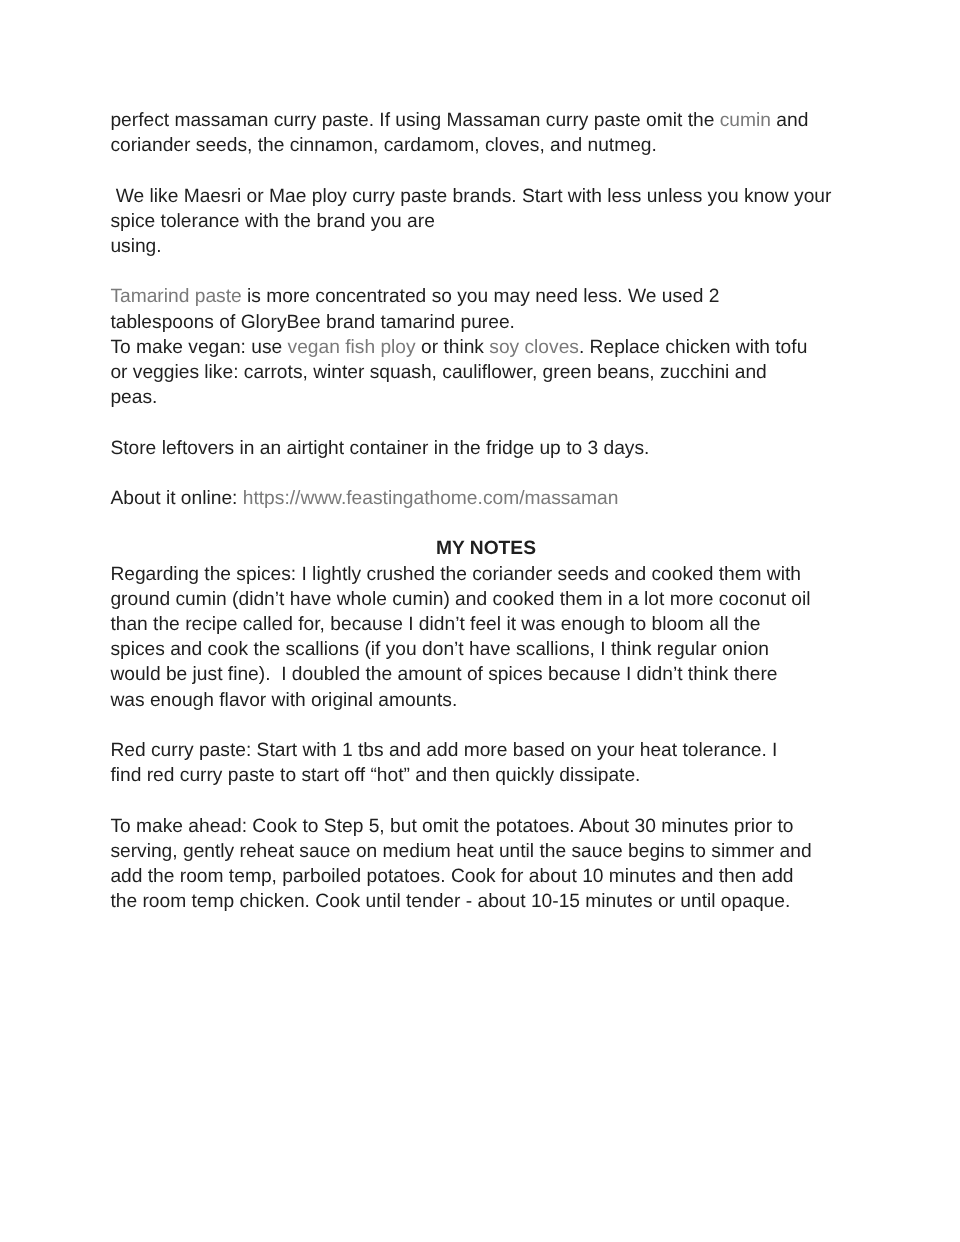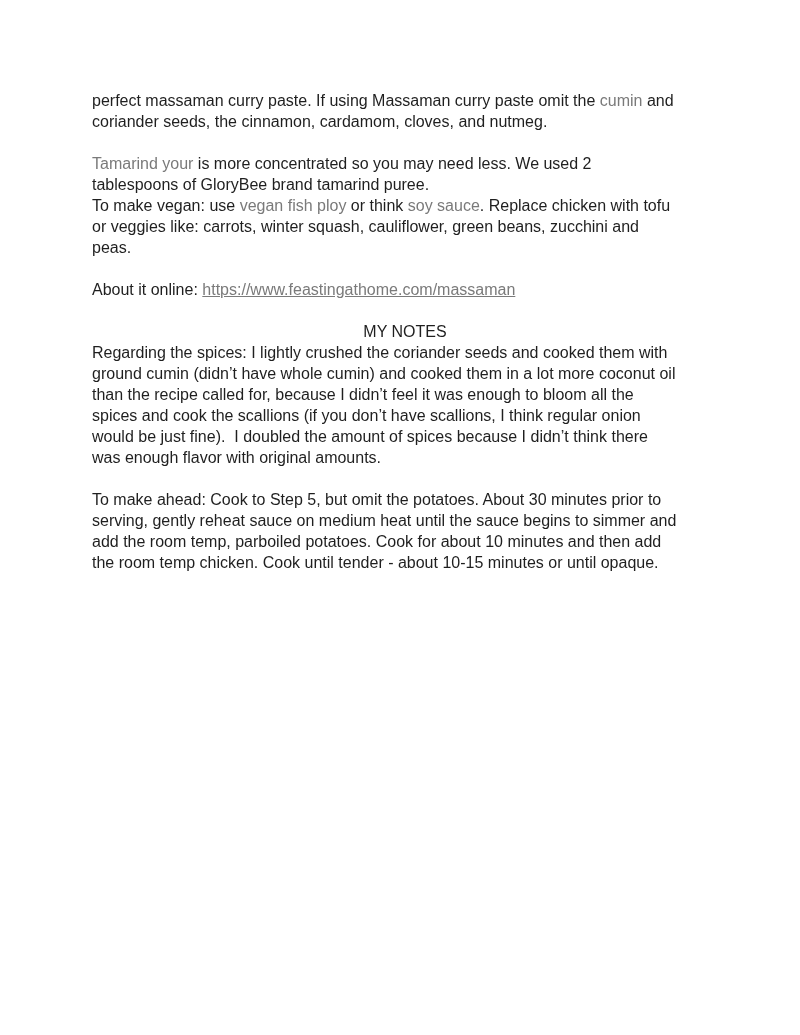--- a/index.html
+++ b/index.html
@@ -24,51 +24,56 @@
     color: var(--text-color, #1f1f1f);
   }
   .para {
     margin: 0 0 21px 0;
     white-space: pre-wrap;
     font-weight: normal;
     font-size: 16px;
     line-height: 21px;
   }
   .heading {
-    font-weight: normal;
+    font-weight: bold;
     text-align: center;
   }
   .tight {
     margin-bottom: 0;
   }
   .link {
     color: var(--link-color, #7a7a7a);
   }
   .underline {
-    text-decoration: underline;
   }
 </style>
 </head>
 <body>
 
 <main class="page">
   <section>
       <p class="para"><span>perfect massaman curry paste. If using Massaman curry paste omit the </span><span class="link">cumin</span><span> and
 coriander seeds, the cinnamon, cardamom, cloves, and nutmeg.</span></p>
-      <p class="para"><span class="link">Tamarind your</span><span> is more concentrated so you may need less. We used 2
+      <p class="para"><span> We like Maesri or Mae ploy curry paste brands. Start with less unless you know your
+spice tolerance with the brand you are
+using.</span></p>
+      <p class="para"><span class="link">Tamarind paste</span><span> is more concentrated so you may need less. We used 2
 tablespoons of GloryBee brand tamarind puree.
-To make vegan: use </span><span class="link">vegan fish ploy</span><span> or think </span><span class="link">soy sauce</span><span>. Replace chicken with tofu
+To make vegan: use </span><span class="link">vegan fish ploy</span><span> or think </span><span class="link">soy cloves</span><span>. Replace chicken with tofu
 or veggies like: carrots, winter squash, cauliflower, green beans, zucchini and
 peas.</span></p>
+      <p class="para"><span>Store leftovers in an airtight container in the fridge up to 3 days.</span></p>
       <p class="para"><span>About it online: </span><span class="link underline">https://www.feastingathome.com/massaman</span></p>
       <h2 class="para heading tight"><span>MY NOTES</span></h2>
       <p class="para"><span>Regarding the spices: I lightly crushed the coriander seeds and cooked them with
 ground cumin (didn’t have whole cumin) and cooked them in a lot more coconut oil
 than the recipe called for, because I didn’t feel it was enough to bloom all the
 spices and cook the scallions (if you don’t have scallions, I think regular onion
 would be just fine).  I doubled the amount of spices because I didn’t think there
 was enough flavor with original amounts.</span></p>
+      <p class="para"><span>Red curry paste: Start with 1 tbs and add more based on your heat tolerance. I
+find red curry paste to start off “hot” and then quickly dissipate.</span></p>
       <p class="para"><span>To make ahead: Cook to Step 5, but omit the potatoes. About 30 minutes prior to
 serving, gently reheat sauce on medium heat until the sauce begins to simmer and
 add the room temp, parboiled potatoes. Cook for about 10 minutes and then add
 the room temp chicken. Cook until tender - about 10-15 minutes or until opaque.</span></p>
     </section>
 </main>
 
 </body></html>

